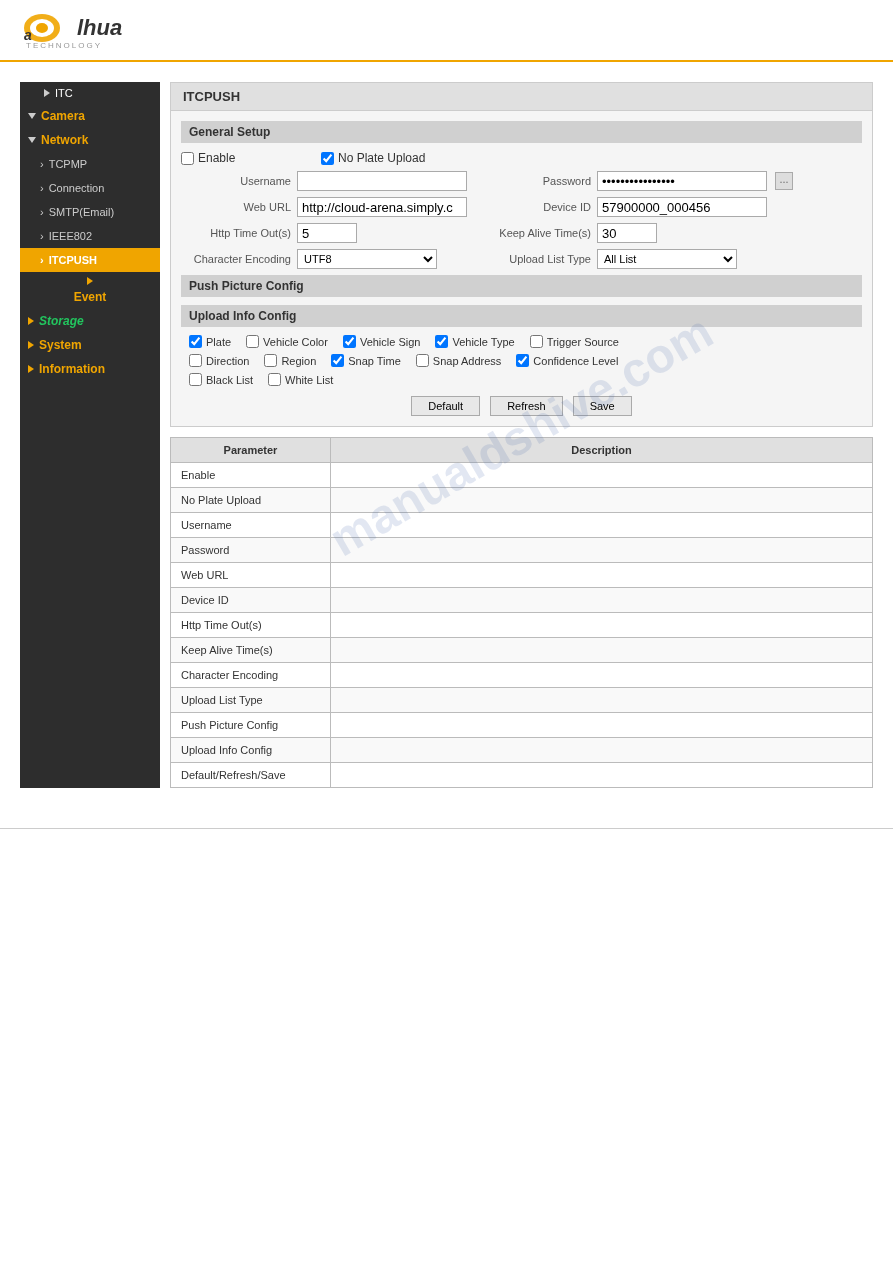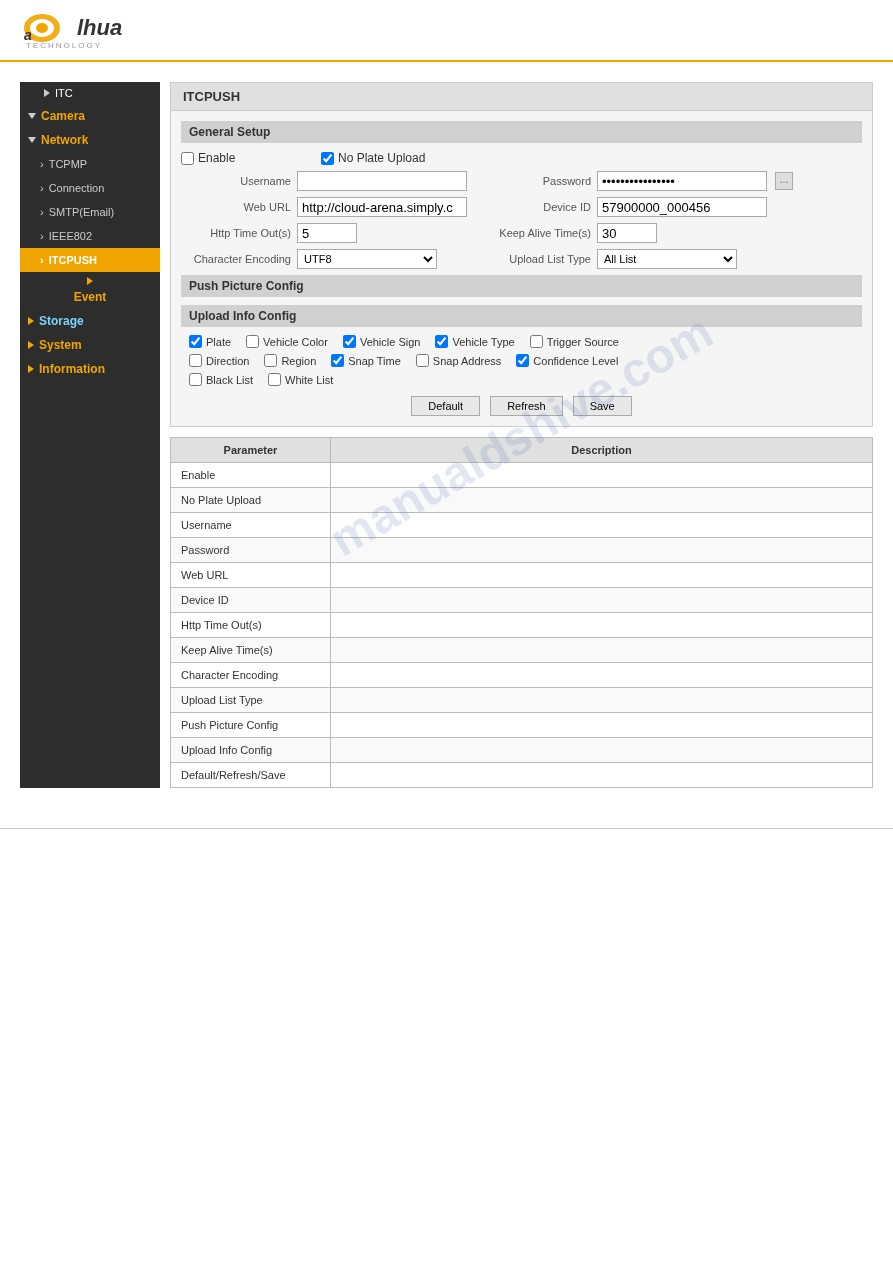--- a/index.html
+++ b/index.html
@@ -125,21 +125,21 @@
         <span>IEEE802</span>
       </div>
       <div class="sidebar-item sub active" style="font-size:11px;">
         <span>›</span>
         <span>ITCPUSH</span>
       </div>
       <div class="sidebar-item" style="color:#f0a500; font-size:12px; font-weight:bold; padding: 5px 8px; flex-direction: column;">
         <span class="arrow-right" style="border-left-color:#f0a500;"></span>
         <span>Event</span>
       </div>
-      <div class="sidebar-item" style="color:#7dd3fc; font-size:12px; font-weight:bold; padding: 5px 8px;">
+      <div class="sidebar-item" style="color:#22c55e; font-size:12px; font-weight:bold; padding: 5px 8px; font-style: italic;">
         <span class="arrow-right" style="border-left-color:#f0a500;"></span>
         <span>Storage</span>
       </div>
       <div class="sidebar-item" style="color:#f0a500; font-size:12px; font-weight:bold; padding: 5px 8px;">
         <span class="arrow-right" style="border-left-color:#f0a500;"></span>
         <span>System</span>
       </div>
       <div class="sidebar-item" style="color:#f0a500; font-size:12px; font-weight:bold; padding: 5px 8px;">
         <span class="arrow-right" style="border-left-color:#f0a500;"></span>
         <span>Information</span>

